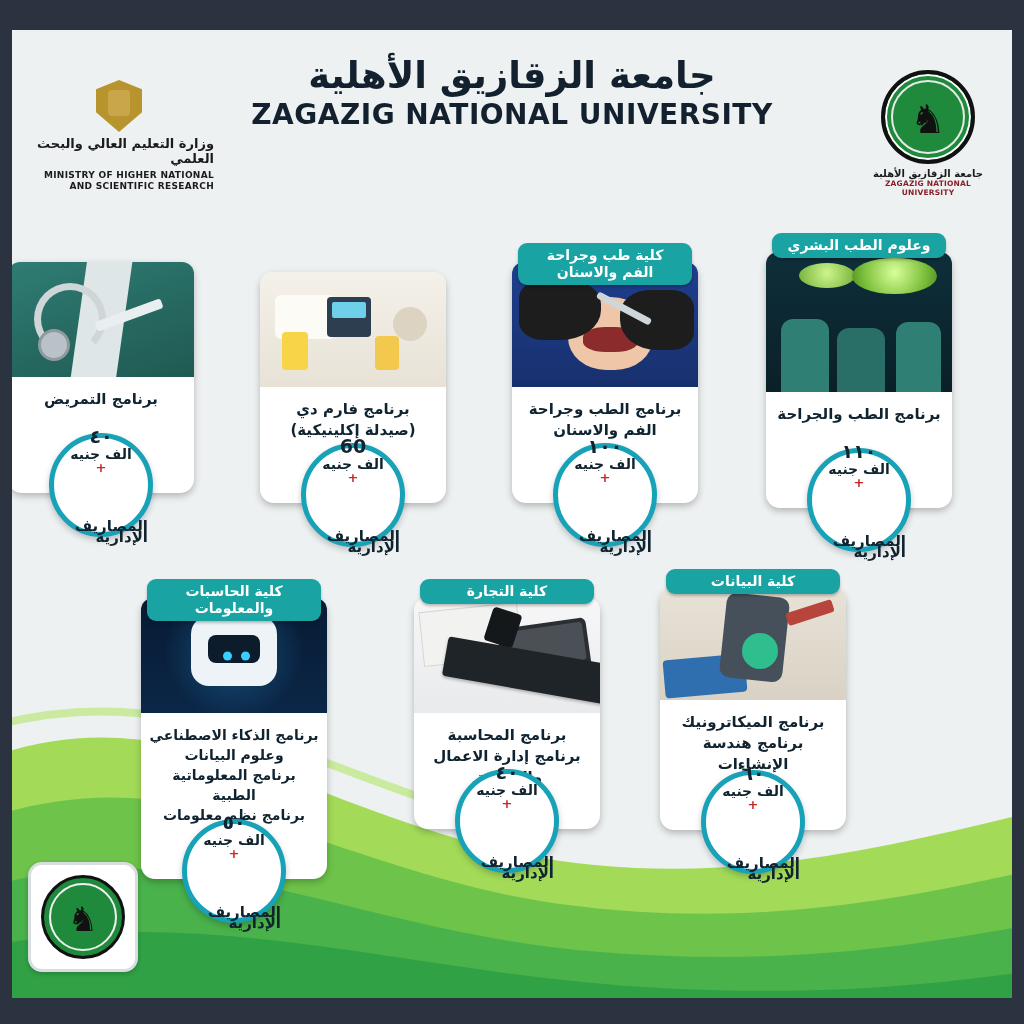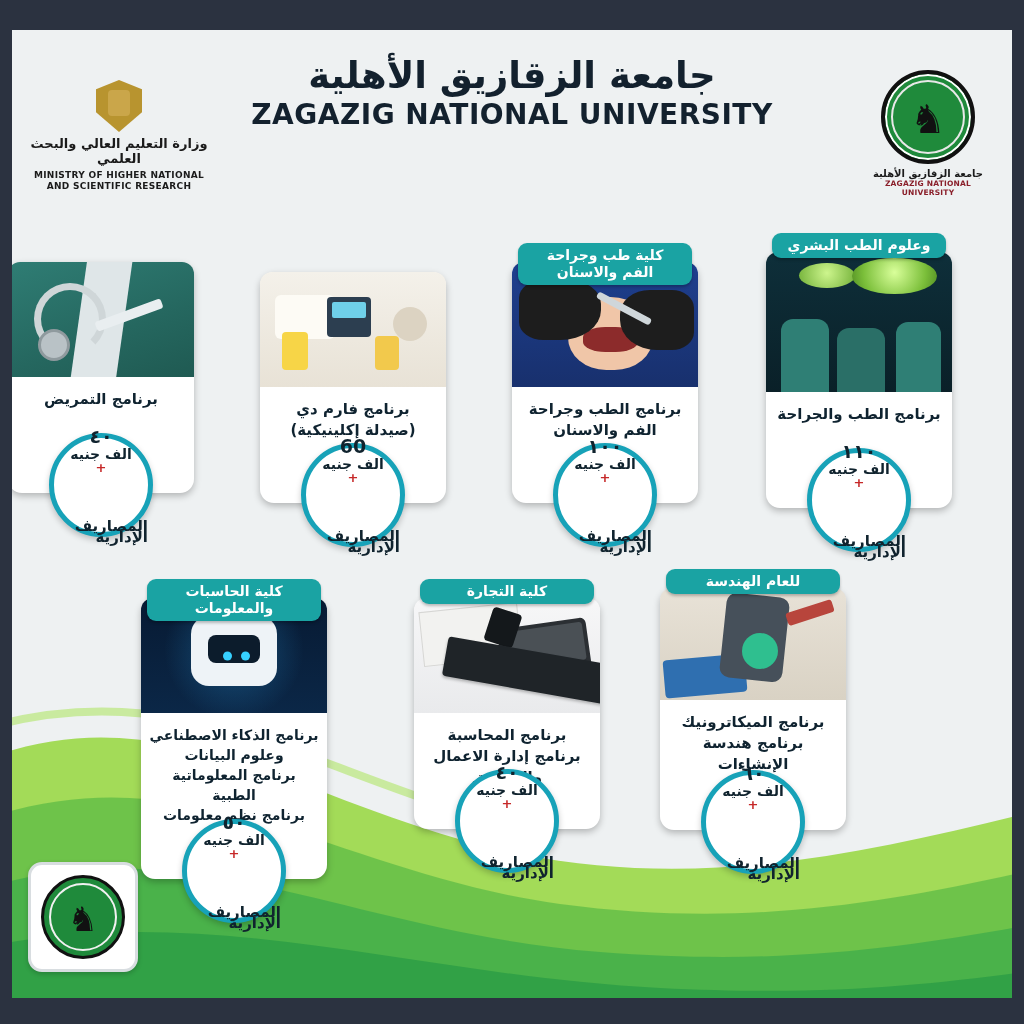--- a/index.html
+++ b/index.html
@@ -29,21 +29,21 @@
     color:#13212e;font-weight:bold;
   }
   .uni-title .ar{font-size:37px;letter-spacing:0px;line-height:44px;}
   .uni-title .en{font-size:28px;line-height:34px;letter-spacing:0.5px;}
   .subtitle{
     position:absolute;top:120px;left:0;width:1000px;text-align:center;
     color:#1d6fb8;font-weight:bold;font-size:22px;line-height:31px;
   }
 
   
-  .ministry{position:absolute;top:50px;left:12px;width:190px;text-align:center;}
+  .ministry{position:absolute;top:50px;left:12px;width:190px;}
   .ministry .crest{
     width:46px;height:52px;margin:0 auto 4px auto;
     background:#b8942f;
     clip-path:polygon(50% 0%,100% 18%,100% 62%,50% 100%,0% 62%,0% 18%);
     position:relative;
   }
   .ministry .crest:after{
     content:"";position:absolute;left:50%;top:10px;transform:translateX(-50%);
     width:22px;height:26px;background:#caa64a;border-radius:4px;
   }
@@ -356,21 +356,21 @@
     </div>
     <div class="price">
       <div class="num">٤٠</div>
       <div class="unit">الف جنيه</div>
       <div class="plus">+</div>
       <div class="admin">المصاريف الإدارية</div>
     </div>
   </div>
 
   <div class="card" style="top:588px; right:178px;">
-    <div class="tab">للعام الهندسة</div>
+    <div class="tab">كلية البيانات</div>
     <div class="photo" style="height:112px;">
       <div class="ph ph-eng">
           <span class="blue"></span>
           <span class="arm"></span>
           <span class="joint"></span>
           <span class="tool"></span>
         </div>
     </div>
     <div class="body">
       <span class="ln">برنامج الميكاترونيك</span>

